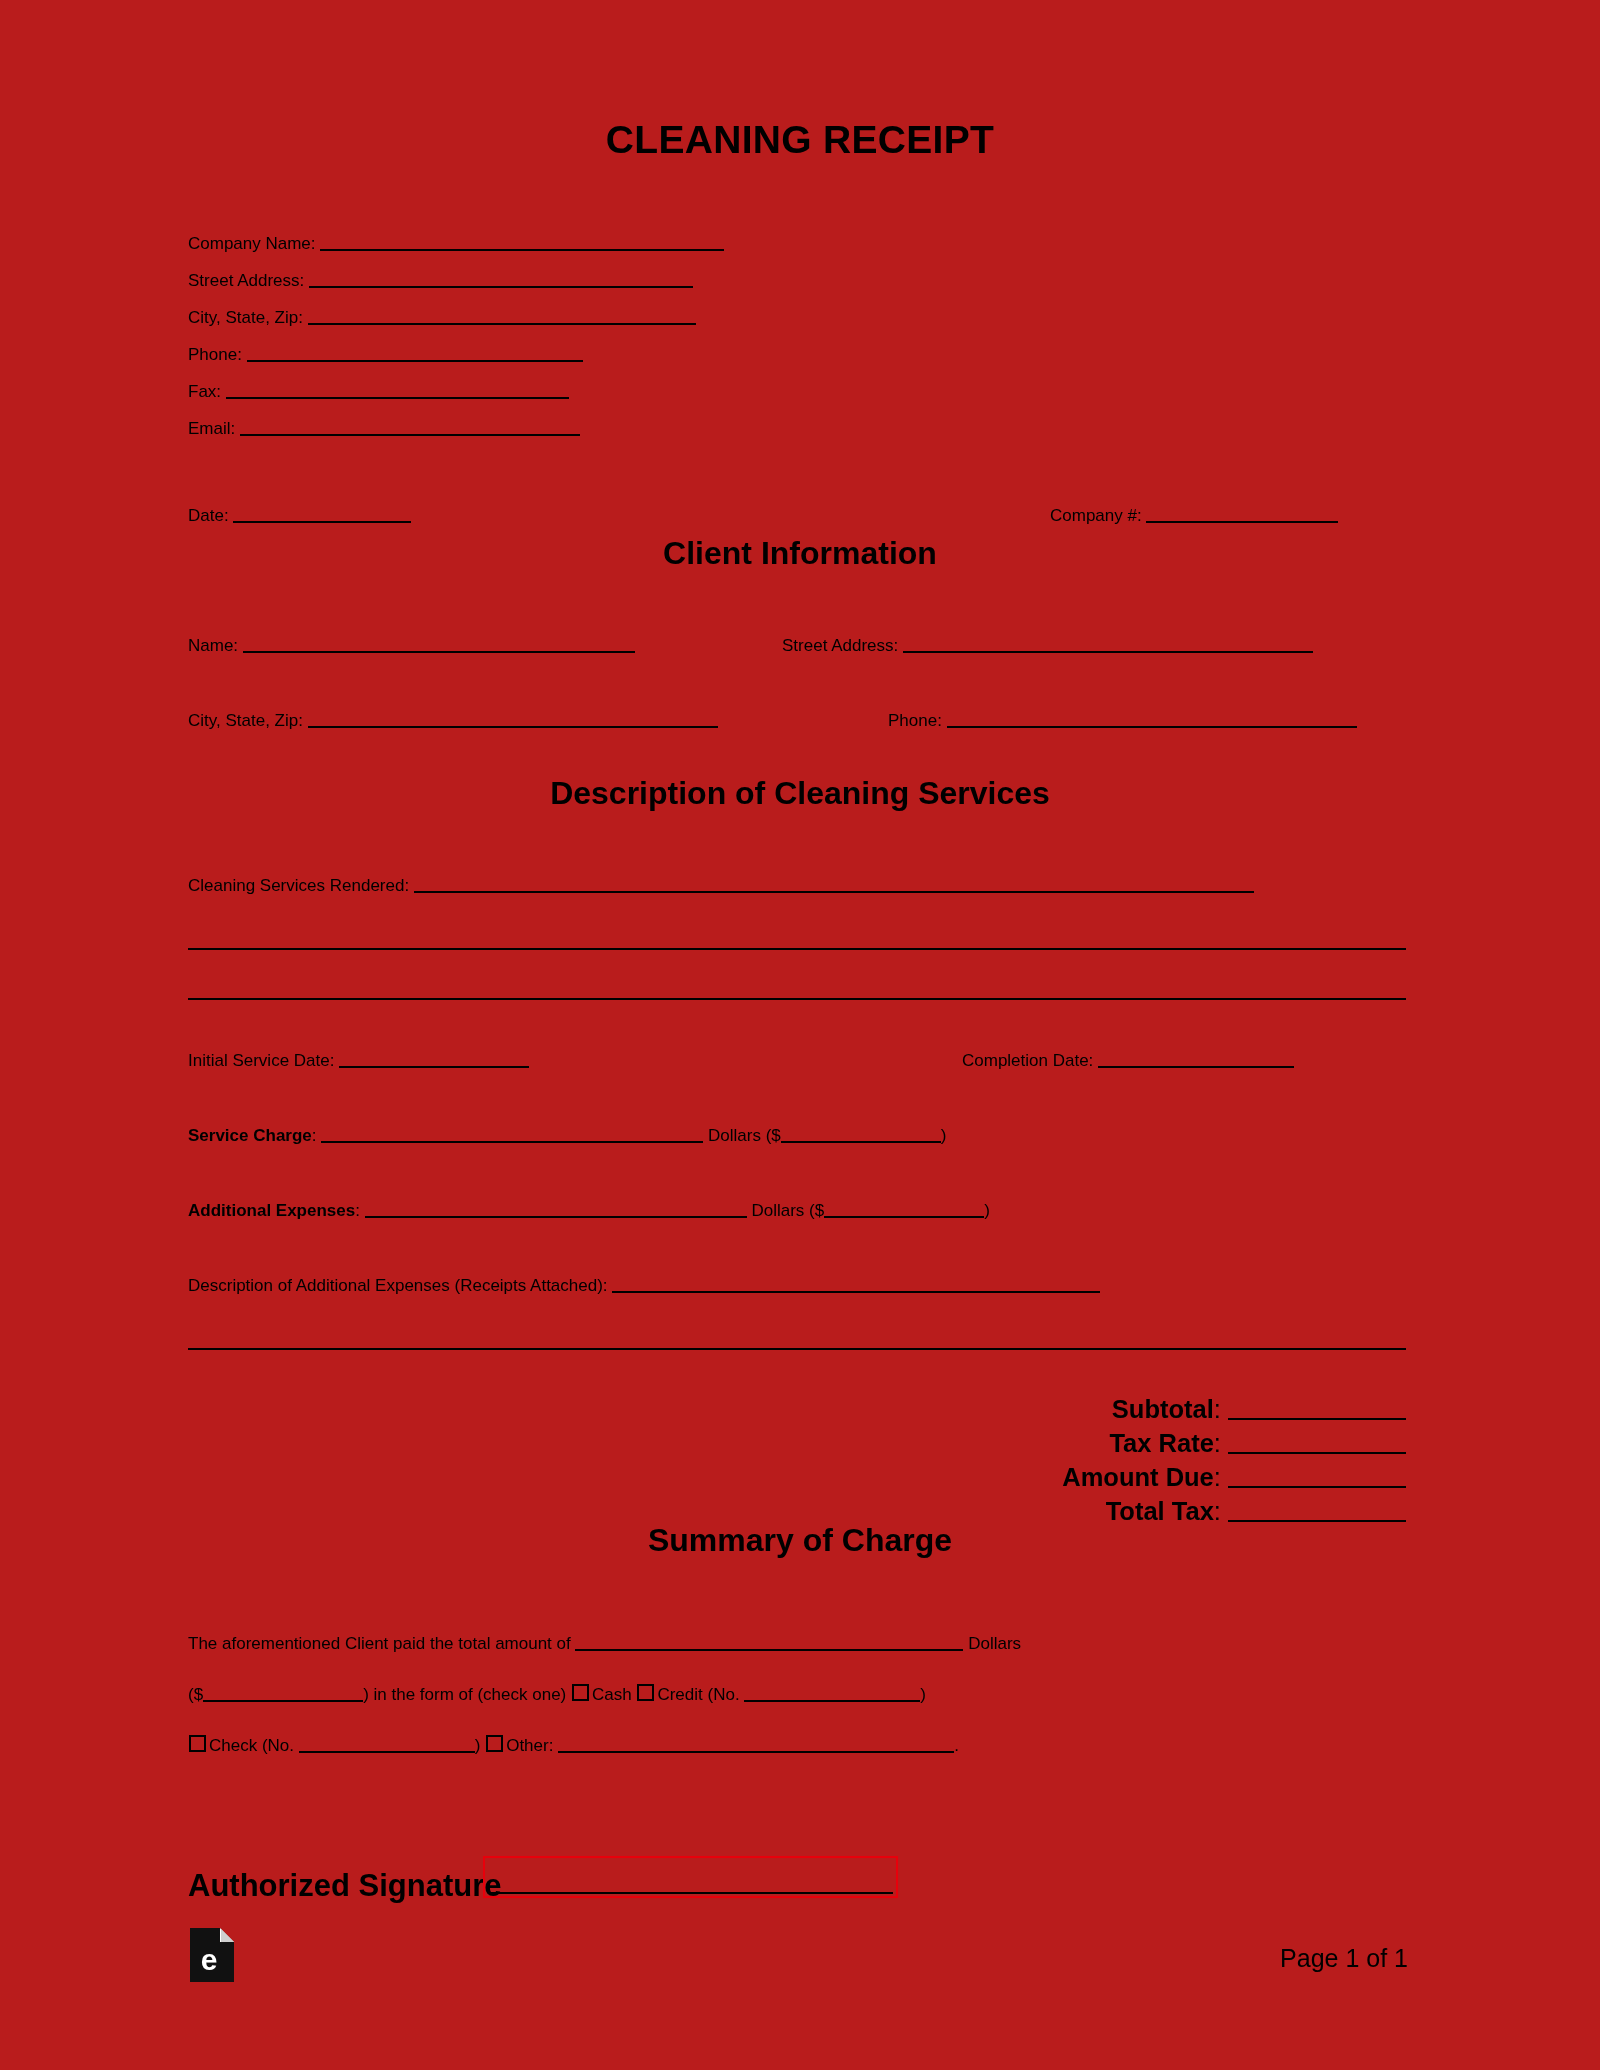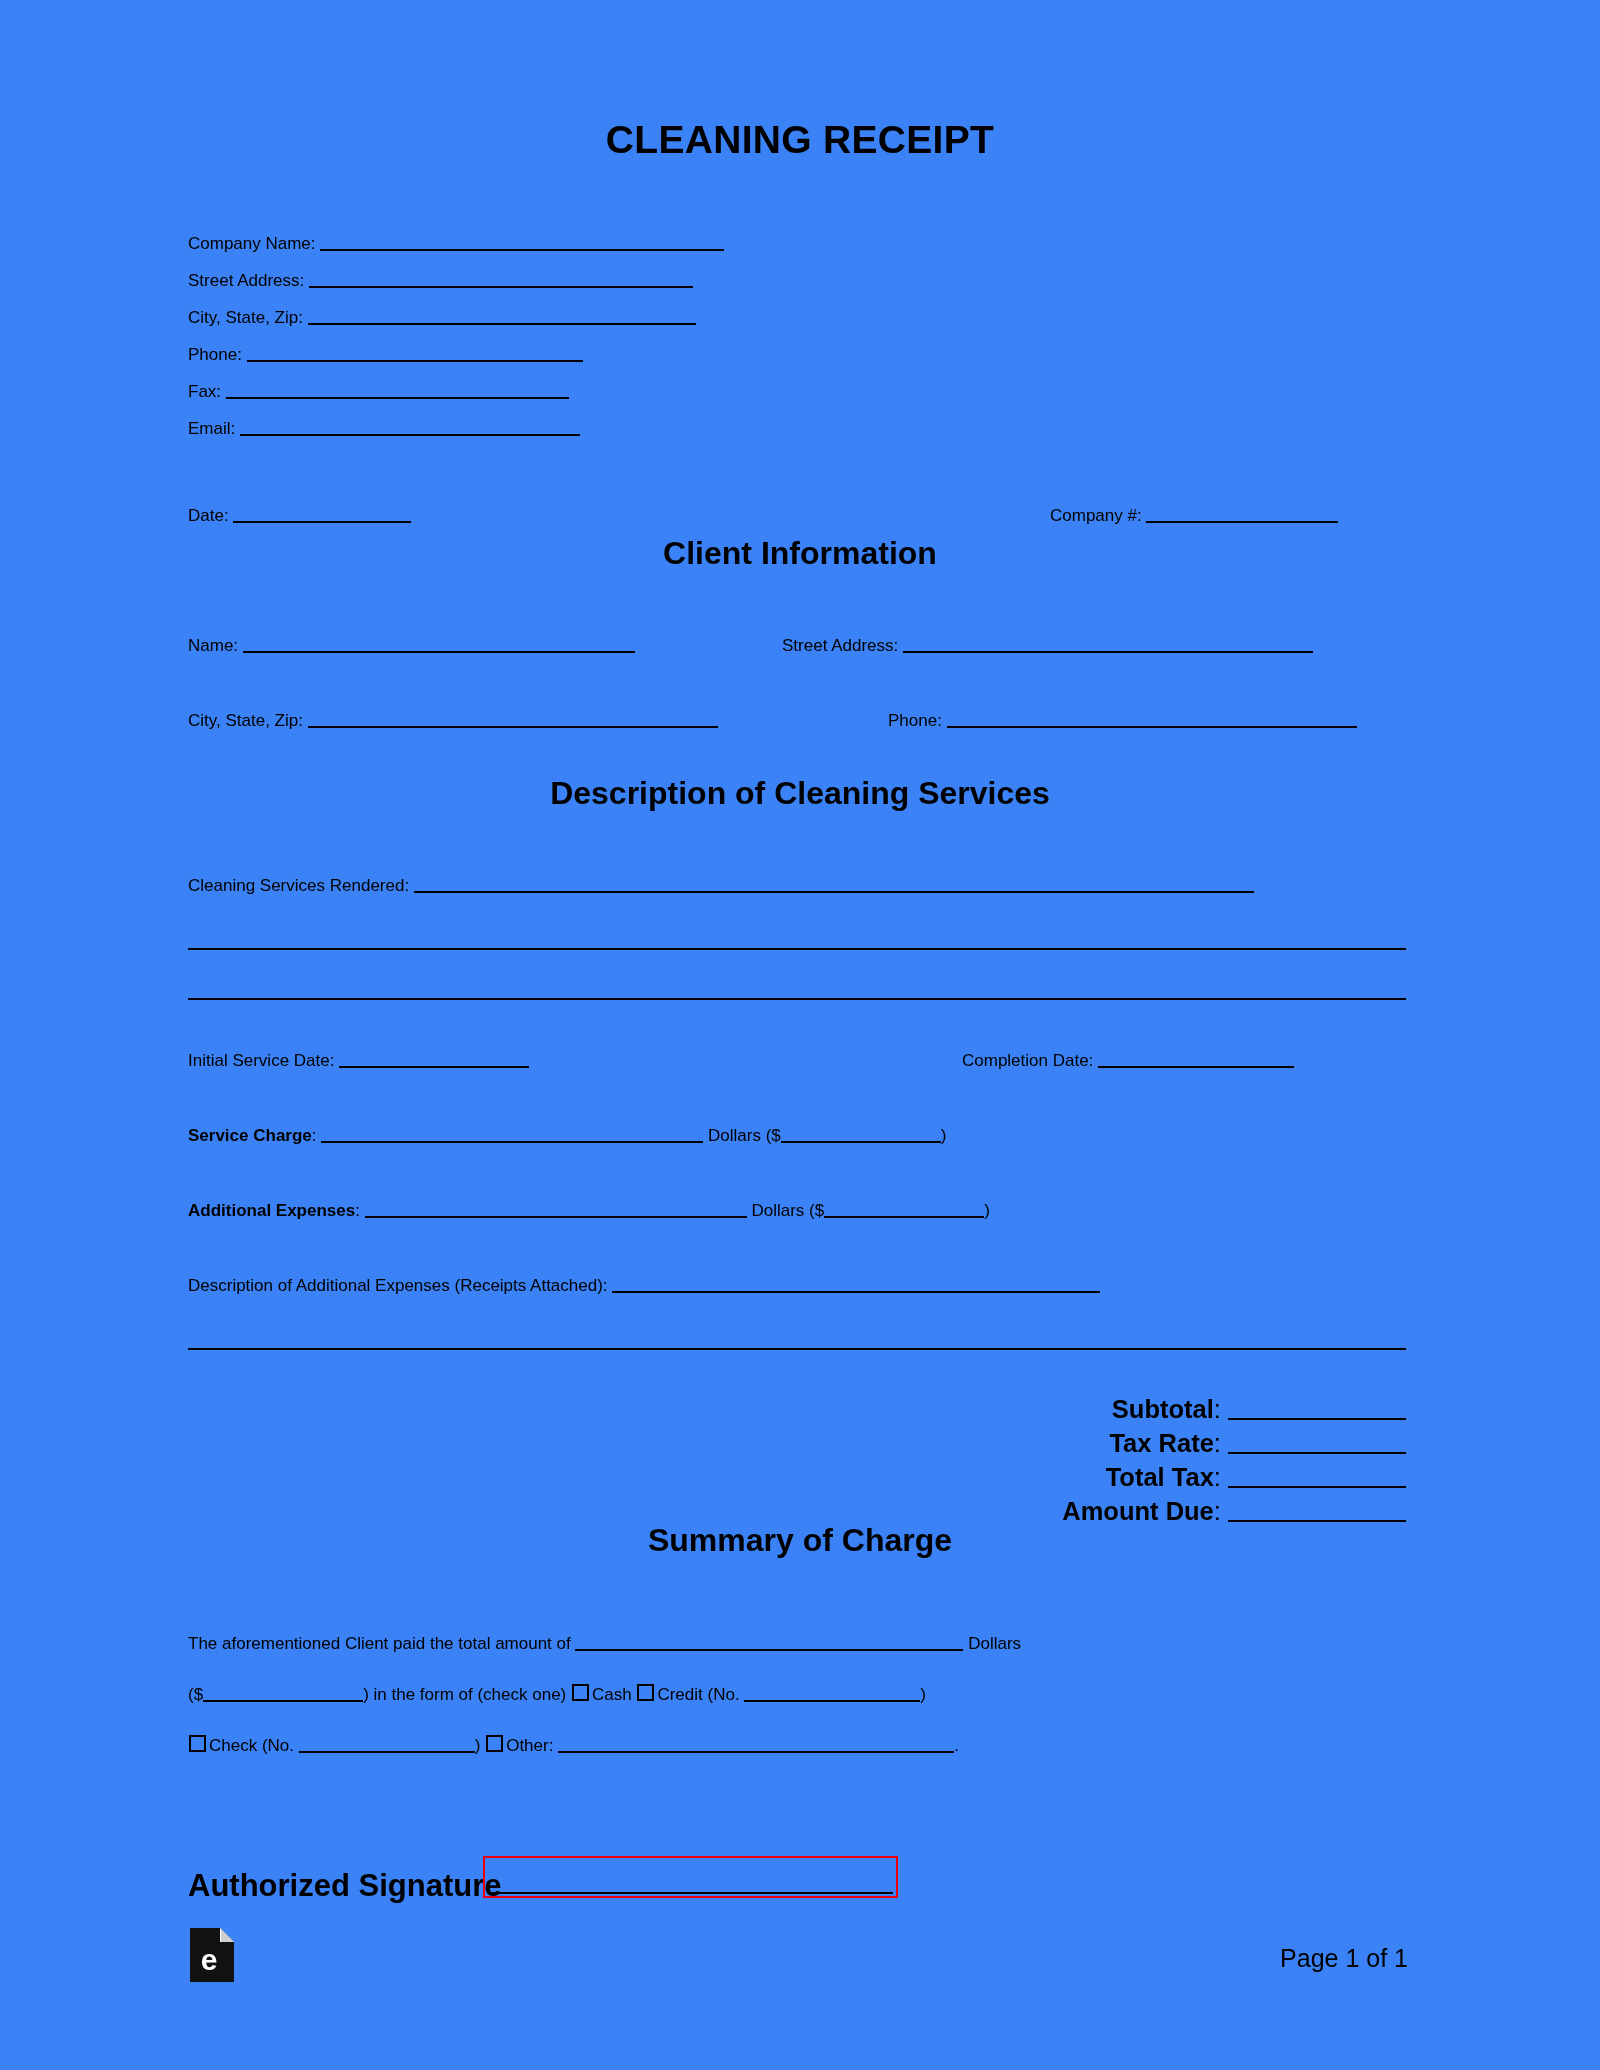--- a/index.html
+++ b/index.html
@@ -4,21 +4,21 @@
 <style>
   html, body {
     margin: 0;
     padding: 0;
     background: #ffffff;
   }
   .page {
     position: relative;
     width: 1600px;
     height: 2070px;
-    background: #3b82f6;
+    background: #b91c1c;
     font-family: "Liberation Sans", sans-serif;
     color: #000000;
     box-sizing: border-box;
     overflow: hidden;
   }
   .doc-title {
     position: absolute;
     left: 0;
     top: 118px;
     width: 1600px;
@@ -212,25 +212,25 @@
   <div class="totals" style="left:806px; top:1392px; width:600px;">
     <div>
       <span class="lbl">Subtotal</span><span>:</span>
       <span class="blank" style="width:178px;"></span>
     </div>
     <div>
       <span class="lbl">Tax Rate</span><span>:</span>
       <span class="blank" style="width:178px;"></span>
     </div>
     <div>
+      <span class="lbl">Amount Due</span><span>:</span>
+      <span class="blank" style="width:178px;"></span>
+    </div>
+    <div>
       <span class="lbl">Total Tax</span><span>:</span>
-      <span class="blank" style="width:178px;"></span>
-    </div>
-    <div>
-      <span class="lbl">Amount Due</span><span>:</span>
       <span class="blank" style="width:178px;"></span>
     </div>
   </div>
 
   <div class="section-head" style="top:1522px;">Summary of Charge</div>
 
   <div class="row" style="left:188px; top:1628px;">
     <span>The aforementioned Client paid the total amount of</span>
     <span class="blank" style="width:388px;"></span>
     <span>Dollars</span>

